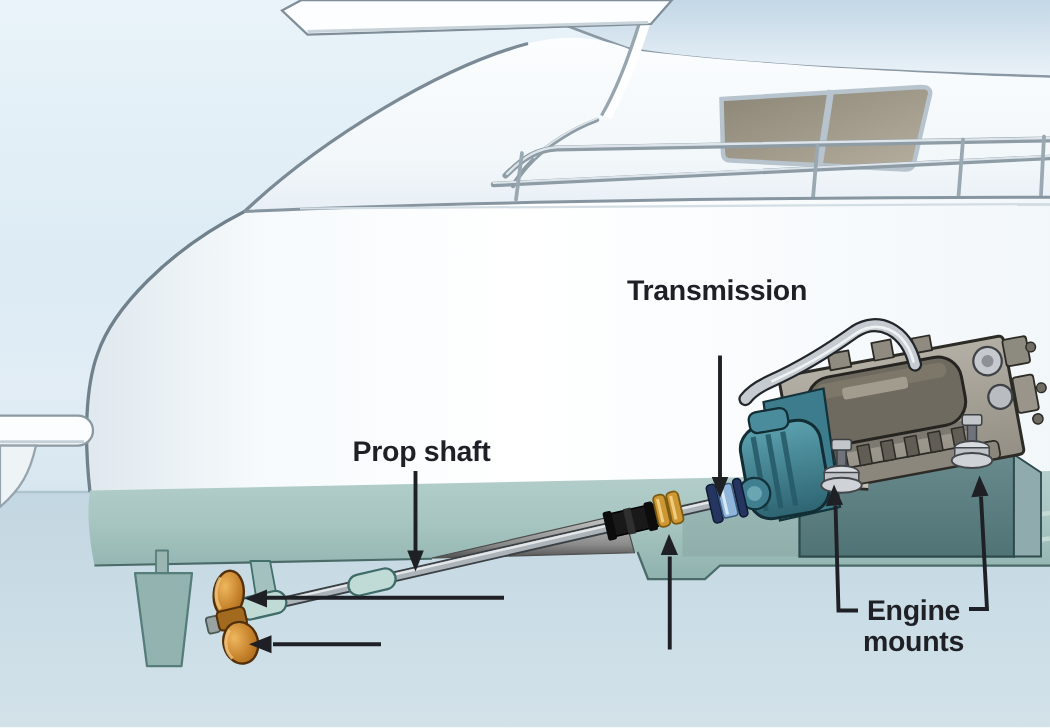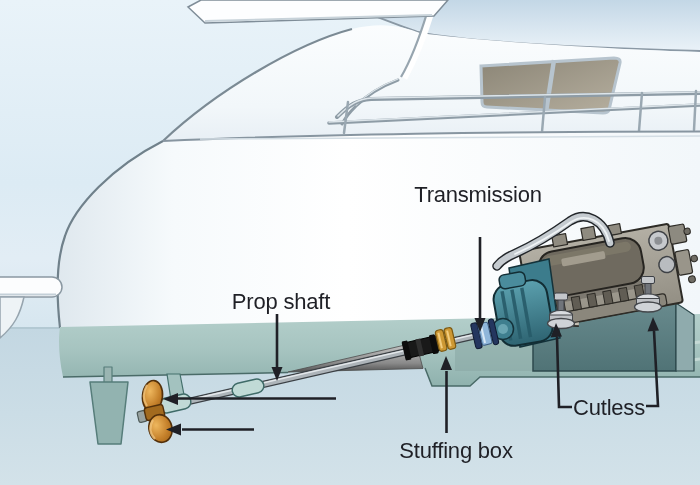--- a/index.html
+++ b/index.html
@@ -1,20 +1,20 @@
 <!DOCTYPE html>
 <html><head>
 <meta charset="utf-8">
 <style>
   html,body{margin:0;padding:0;background:#fff;}
   .stage{position:relative;width:700px;height:485px;overflow:hidden;
          font-family:"Liberation Sans",sans-serif;}
   .stage svg{position:absolute;left:0;top:0;}
   .lbl{position:absolute;transform:translateX(-50%);text-align:center;
-       font-size:22px;font-weight:400;letter-spacing:-0.2px;line-height:21px;
+       font-size:19px;font-weight:700;letter-spacing:-0.2px;line-height:21px;
        color:#1f2026;white-space:nowrap;}
 </style>
 </head>
 <body>
 
 <div class="stage">
 <svg width="700" height="485" viewBox="0 0 700 485">
   <defs>
     <linearGradient id="skyGrad" x1="0" y1="0" x2="0" y2="1">
       <stop offset="0" stop-color="#e9f3f9"></stop>
@@ -276,17 +276,17 @@
       <polyline points="646,406 658,406 654,331" fill="none"></polyline>
       <polygon points="653,317 647.5,331.5 659,330.5" stroke="none"></polygon>
     </g>
   </g>
 </svg>
 
 <div class="lbl" style="left:478px;top:184px">
   <div>Transmission</div>
 </div>
 <div class="lbl" style="left:281px;top:291px">Prop shaft</div>
-<div class="lbl" style="left:456px;top:440px">Stuffing box</div>
 <div class="lbl" style="left:609px;top:397px">
-  <div>Cutless</div>
+  <div>Engine</div>
+  <div>mounts</div>
 </div>
 </div>
 
 </body></html>

